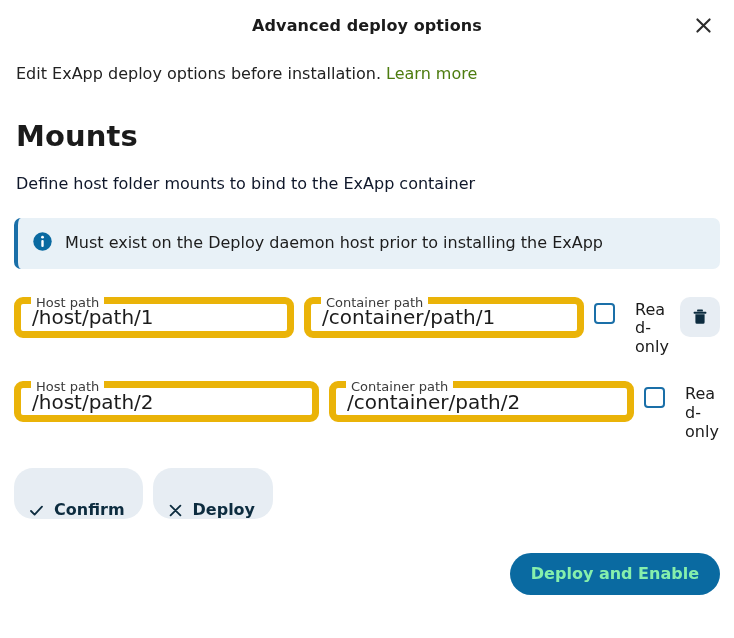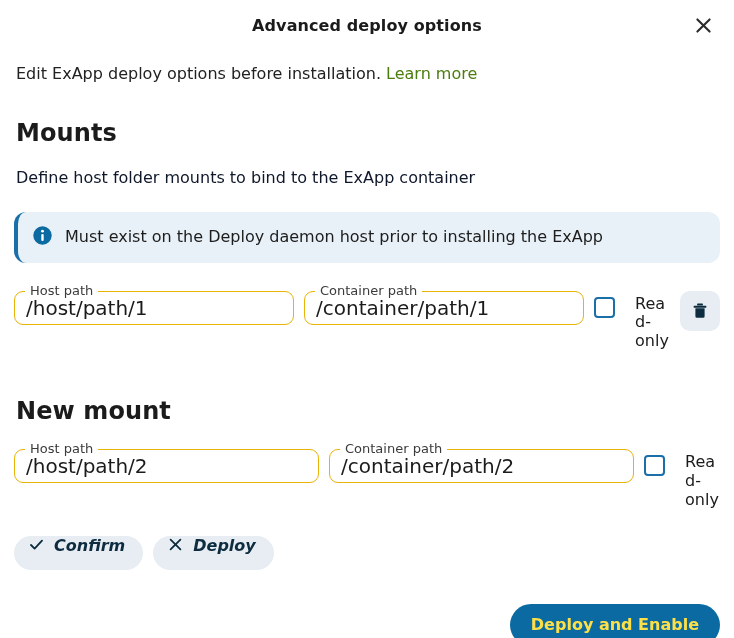--- a/index.html
+++ b/index.html
@@ -65,21 +65,21 @@
     margin: 14px 0 0 2px;
     line-height: 1.3;
   }
   .learn-more {
     color: #4d7c0f;
     text-decoration: none;
     cursor: pointer;
   }
 
   .section-heading {
-    font-size: 24px;
+    font-size: 29px;
     font-weight: 700;
     color: #1b1b1b;
     margin: 34px 0 0 2px;
     letter-spacing: .1px;
   }
   .section-heading.new-mount { margin-top: 46px; }
 
   .section-desc {
     font-size: 16px;
     color: #0f172a;
@@ -87,21 +87,21 @@
     line-height: 1.3;
   }
 
   
   .info-note {
     display: flex;
     align-items: center;
     gap: 12px;
     background: #e8f1f7;
     border-left: 4px solid #1a6fa8;
-    border-radius: 12px;
+    border-radius: 7px;
     padding: 13px 14px;
     margin: 23px 0 0 0;
   }
   .info-icon { flex: 0 0 auto; display: block; }
   .info-note-text {
     font-size: 16px;
     color: #1d1d1d;
     line-height: 1.25;
   }
 
@@ -111,22 +111,22 @@
     align-items: flex-start;
     gap: 10px;
     margin-top: 28px;
   }
   .mount-row.new-row { margin-top: 24px; }
 
   .field {
     position: relative;
     flex: 1 1 0;
     min-width: 0;
-    height: 34px;
-    border: 1px solid #eab308;
+    height: 41px;
+    border: 7px solid #eab308;
     border-radius: 9px;
     background: #ffffff;
   }
   .field-label {
     position: absolute;
     top: -8px;
     left: 10px;
     padding: 0 5px;
     background: #ffffff;
     font-size: 13px;
@@ -188,49 +188,48 @@
   .icon-btn svg { display: block; }
 
   
   .action-row {
     display: flex;
     gap: 10px;
     margin-top: 26px;
   }
   .pill-btn {
     display: inline-flex;
-    align-items: flex-start;
+    align-items: flex-end;
     gap: 9px;
-    height: 34px;
+    height: 51px;
     padding: 0 18px 0 14px;
     border: none;
     border-radius: 19px;
     background: #e7edf3;
     color: #0d2c3f;
     font-family: inherit;
     font-size: 16px;
     font-weight: 700;
     cursor: pointer;
-    font-style: italic;
   }
   .pill-btn svg { display: block; }
 
   .footer-row {
     display: flex;
     justify-content: flex-end;
     margin-top: 34px;
     padding-right: 0;
   }
   .primary-btn {
     height: 42px;
     padding: 6px 21px;
     border: none;
     border-radius: 21px;
     background: #0a6aa1;
-    color: #fde047;
+    color: #86efac;
     font-family: inherit;
     font-size: 16px;
     font-weight: 700;
     cursor: pointer;
   }
 </style>
 </head>
 <body>
 
 <div class="dialog">
@@ -284,21 +283,20 @@
         <span>
           <svg width="20" height="20" viewBox="0 0 20 20" aria-hidden="true">
             <rect x="7.1" y="2.6" width="5.8" height="1.9" rx="0.6" fill="#0d2c3f"></rect>
             <rect x="3.6" y="4.8" width="12.8" height="1.9" rx="0.7" fill="#0d2c3f"></rect>
             <path d="M5.4 7.2 h9.2 v8.1 a1.5 1.5 0 0 1 -1.5 1.5 h-6.2 a1.5 1.5 0 0 1 -1.5 -1.5 z" fill="#0d2c3f"></path>
           </svg>
         </span>
       </button>
     </div>
 
-    <div class="section-heading new-mount">New mount</div>
 
     <div class="mount-row new-row">
       <div class="field">
         <span class="field-label">Host path</span>
         <input class="field-input" type="text" value="/host/path/2" style="">
       </div>
       <div class="field">
         <span class="field-label">Container path</span>
         <input class="field-input" type="text" value="/container/path/2" style="">
       </div>

